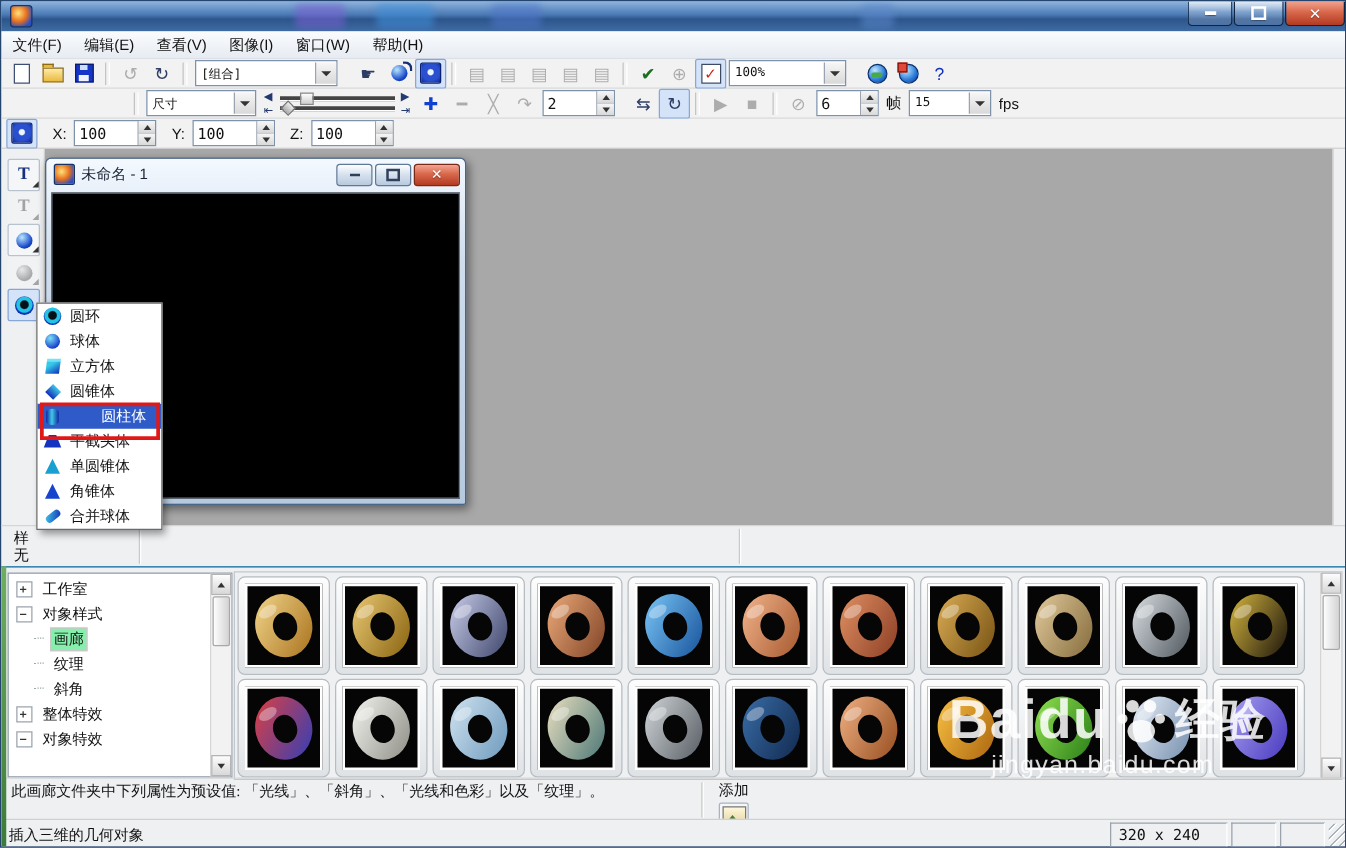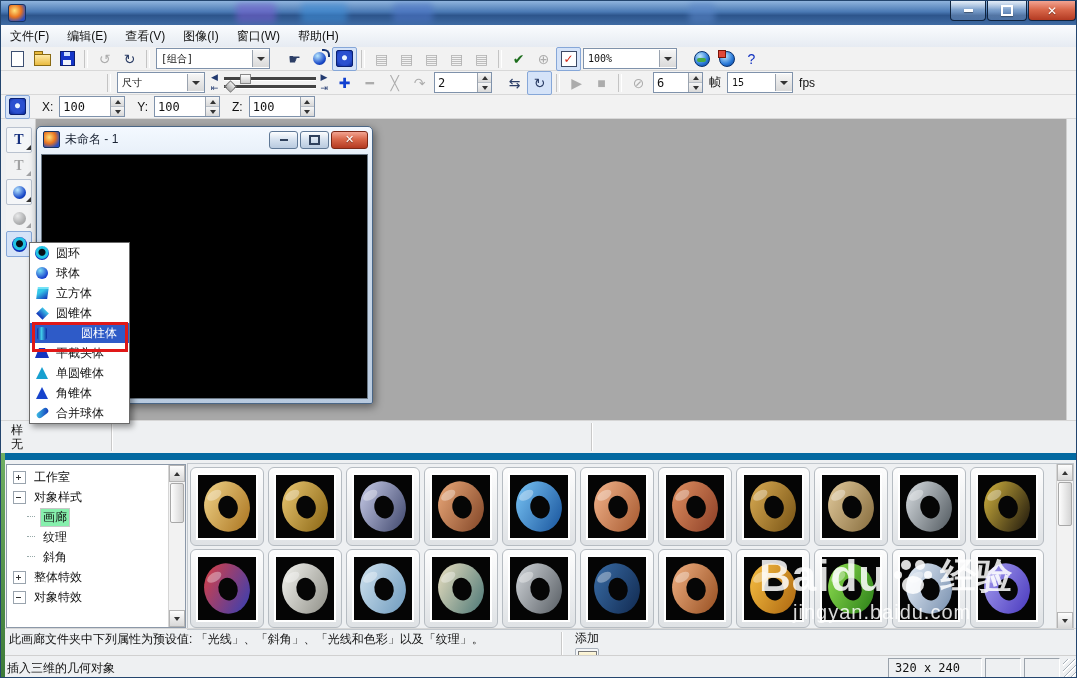--- a/index.html
+++ b/index.html
@@ -124,21 +124,21 @@
   .pp-sphere{width:12px;height:12px;border-radius:50%;background:radial-gradient(circle at 35% 30%,#7ce0f4,#1238cc 75%);}
   .pp-cube{width:11px;height:10px;background:linear-gradient(145deg,#35c8e8 30%,#1030b8);border-top:2px solid #74e2f6;transform:skewX(-8deg);}
   .pp-dcone{width:9px;height:9px;background:linear-gradient(#40c8e8,#1030b8);transform:rotate(45deg);}
   .pp-cylinder{width:10px;height:13px;background:linear-gradient(90deg,#0c28a0,#40c8e8 45%,#0c28a0);border-radius:50%/20%;}
   .pp-frustum{width:6px;height:0;border-bottom:10px solid #1434c0;border-left:4px solid transparent;border-right:4px solid transparent;}
   .pp-cone{width:0;height:0;border-left:6px solid transparent;border-right:6px solid transparent;border-bottom:12px solid #18a0d0;}
   .pp-pyramid{width:0;height:0;border-left:6px solid transparent;border-right:6px solid transparent;border-bottom:12px solid #1744cc;}
   .pp-capsule{width:13px;height:6px;border-radius:3px;background:linear-gradient(135deg,#40c8e8,#1030b8);transform:rotate(-38deg);}
   .red-box{position:absolute;left:2px;top:79px;width:90px;height:24px;border:3px solid #e01818;z-index:6;}
   
-  .bottom{left:0;top:452px;width:1077px;height:202px;background:#eef0f2;border-top:7px solid #0369a1;}
+  .bottom{left:0;top:452px;width:1077px;height:202px;background:#eef0f2;border-top:1px solid #0369a1;font-family:Liberation Serif, serif;}
   .tree-panel{left:5px;top:4px;width:178px;height:162px;background:#fff;border:1px solid #8b98a8;display:flex;}
   .tree-list{flex:1;overflow:hidden;padding-top:2px;}
   .tree-item{height:20px;display:flex;align-items:center;gap:5px;white-space:nowrap;}
   .tree-item .lab{padding:1px 3px;}
   .tree-item.sel .lab{background:#86efac;border:1px solid #c8c8c8;padding:0 2px;}
   .exp{width:11px;height:11px;border:1px solid #9aa4ae;background:#fff;position:relative;flex:none;}
   .exp::before{content:"";position:absolute;left:2px;top:5px;width:5px;height:1px;background:#333;}
   .exp.plus::after{content:"";position:absolute;left:4px;top:3px;width:1px;height:5px;background:#333;}
   .leaf-dash{width:8px;height:1px;border-top:1px dotted #9aa;flex:none;}
   .sb-v{width:16px;flex:none;background:#f2f2f2;border-left:1px solid #d5d5d5;display:flex;flex-direction:column;}

